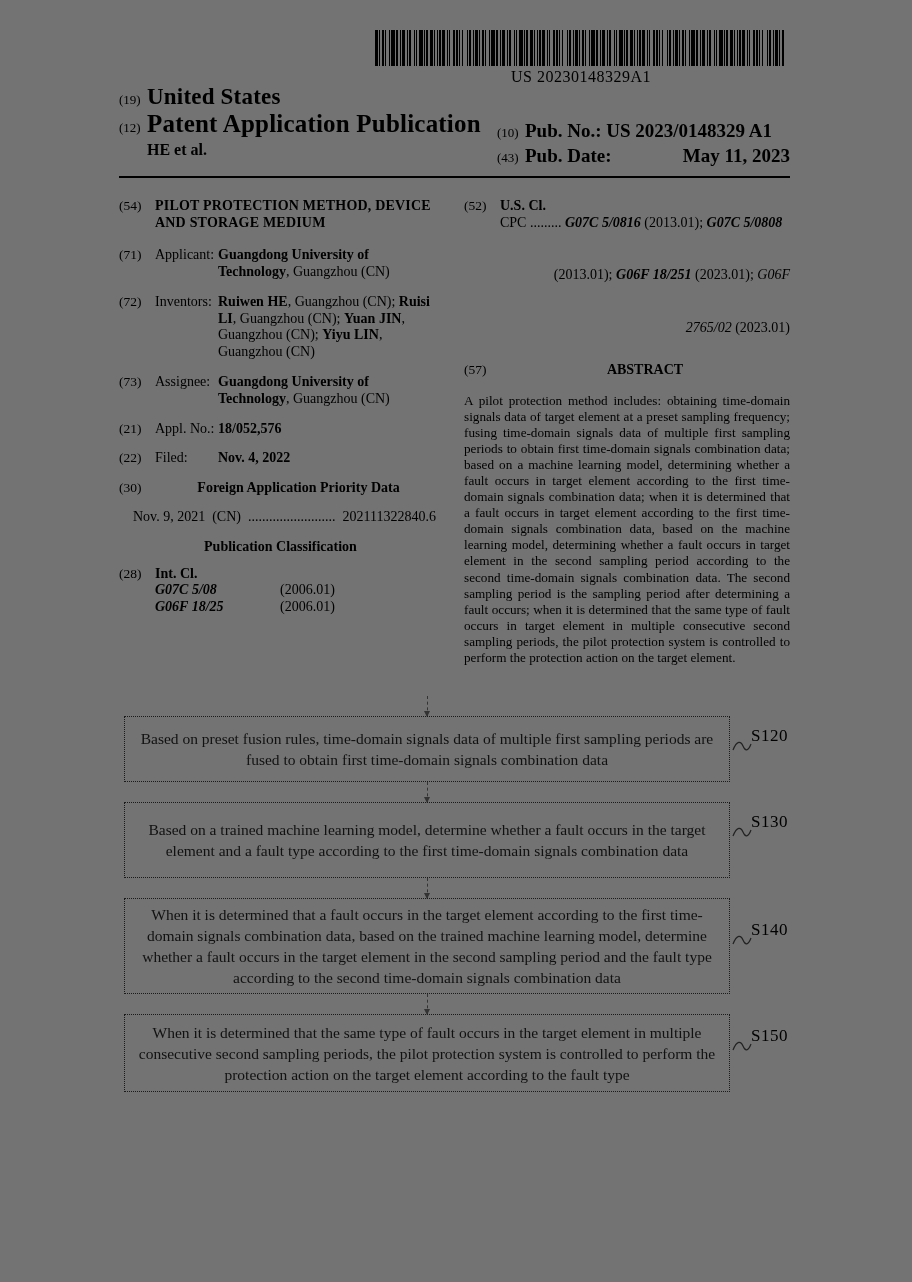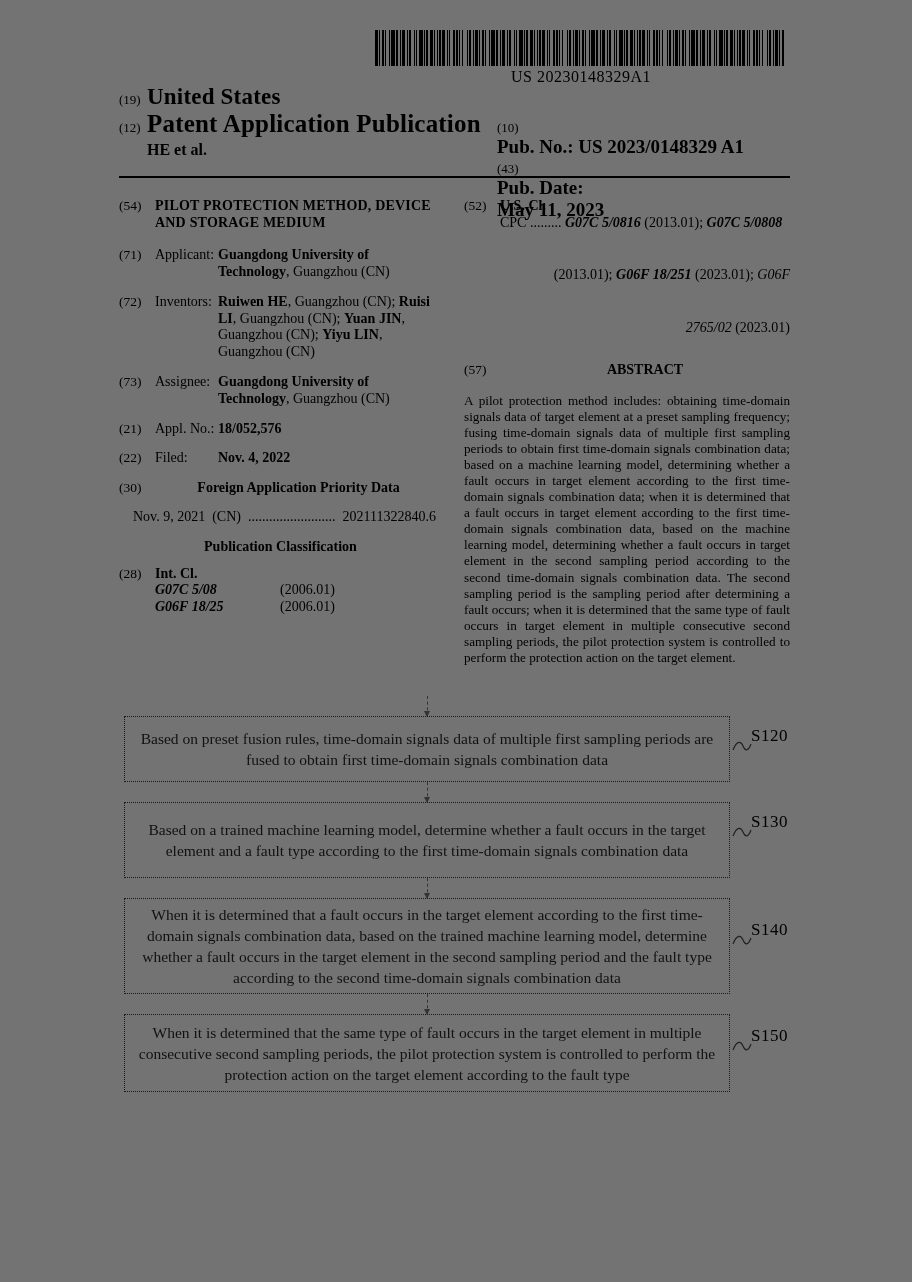--- a/index.html
+++ b/index.html
@@ -21,21 +21,21 @@
     position: absolute; left: 375px; top: 68px; width: 412px;
     text-align: center; font-size: 16px; letter-spacing: 0.5px;
   }
   .h-left { position: absolute; left: 119px; top: 84px; }
   .h-row { display: flex; align-items: baseline; }
   .tagp { font-size: 13px; width: 28px; flex-shrink: 0; }
   .country-name { font-size: 23px; font-weight: bold; letter-spacing: 0.2px; }
   .doctype-name { font-size: 25px; font-weight: bold; letter-spacing: 0.2px; }
   .authors { font-size: 16px; font-weight: bold; margin-left: 28px; margin-top: 3px; }
   .h-right { position: absolute; left: 497px; top: 120px; width: 293px; }
-  .h-right .h-row { margin-bottom: 3px; flex-direction: column; }
+  .h-right .h-row { margin-bottom: 3px; }
   .pubno, .pubdate-lbl, .pubdate-val { font-size: 19px; font-weight: bold; }
   .spacer { flex: 1; }
   .rule { position: absolute; left: 119px; top: 176px; width: 671px; height: 2px; background: #000; }
 
   
   .col-left  { position: absolute; left: 119px; top: 198px; width: 323px; font-size: 14px; line-height: 16.5px; }
   .col-right { position: absolute; left: 464px; top: 198px; width: 326px; font-size: 14px; line-height: 16.5px; }
   .b-row { display: flex; align-items: flex-start; }
   .b-tag { width: 36px; flex-shrink: 0; font-size: 13.5px; }
   .b-lbl { width: 63px; flex-shrink: 0; }

